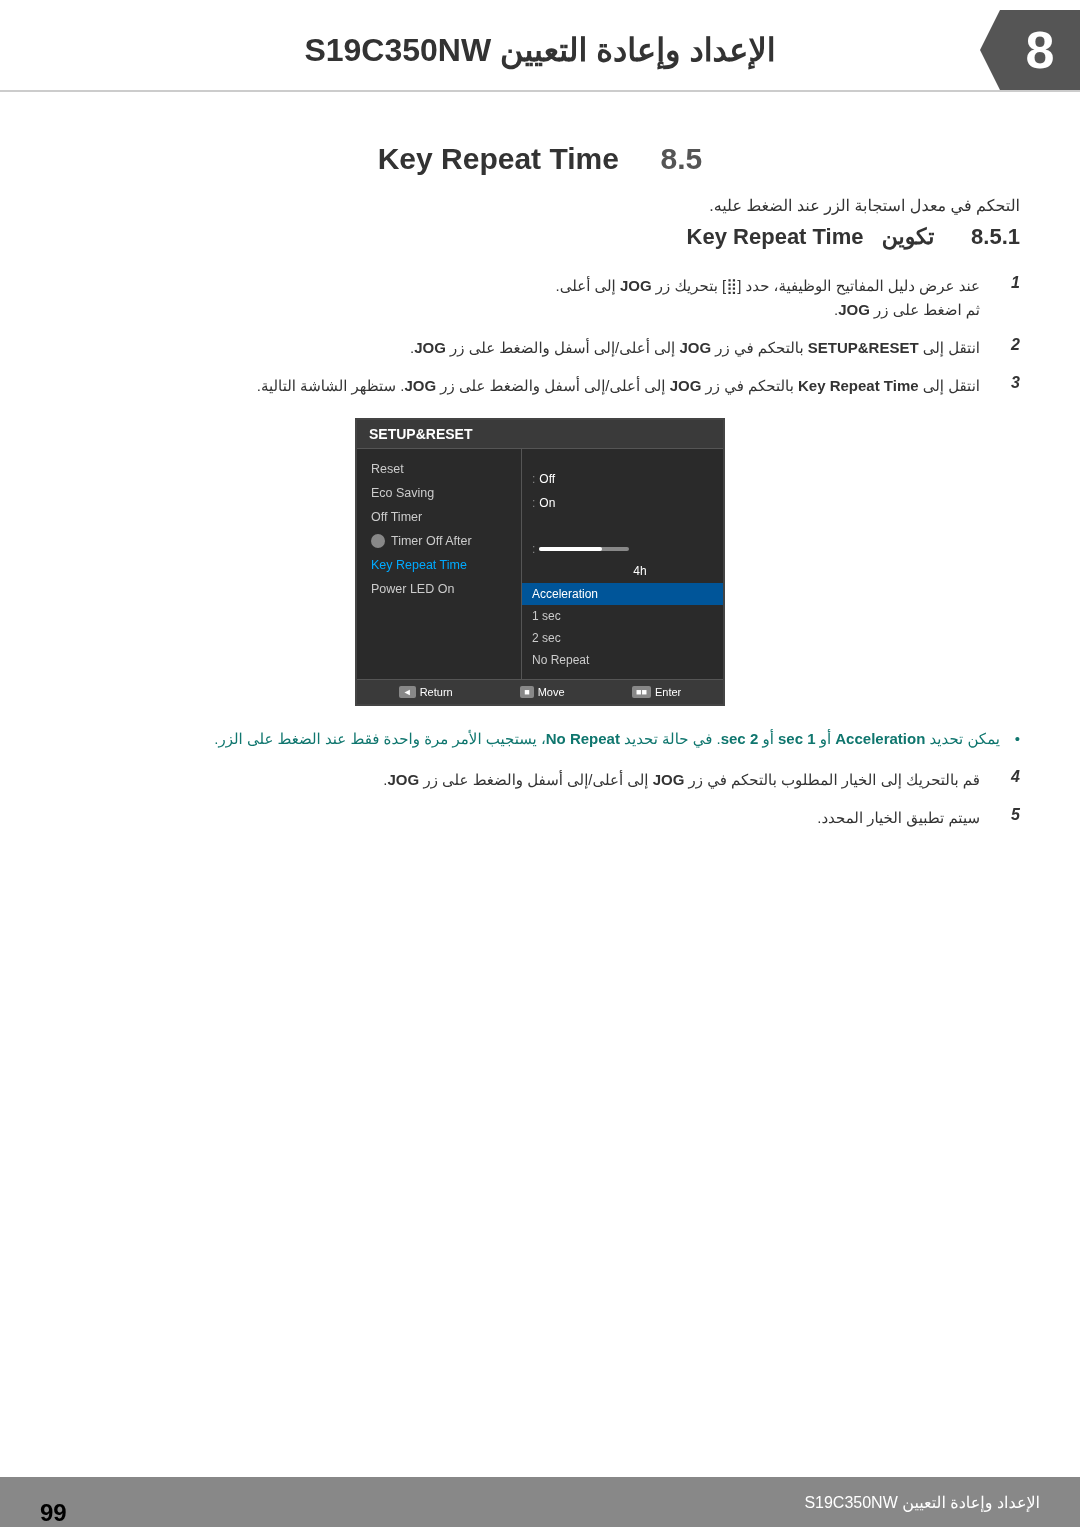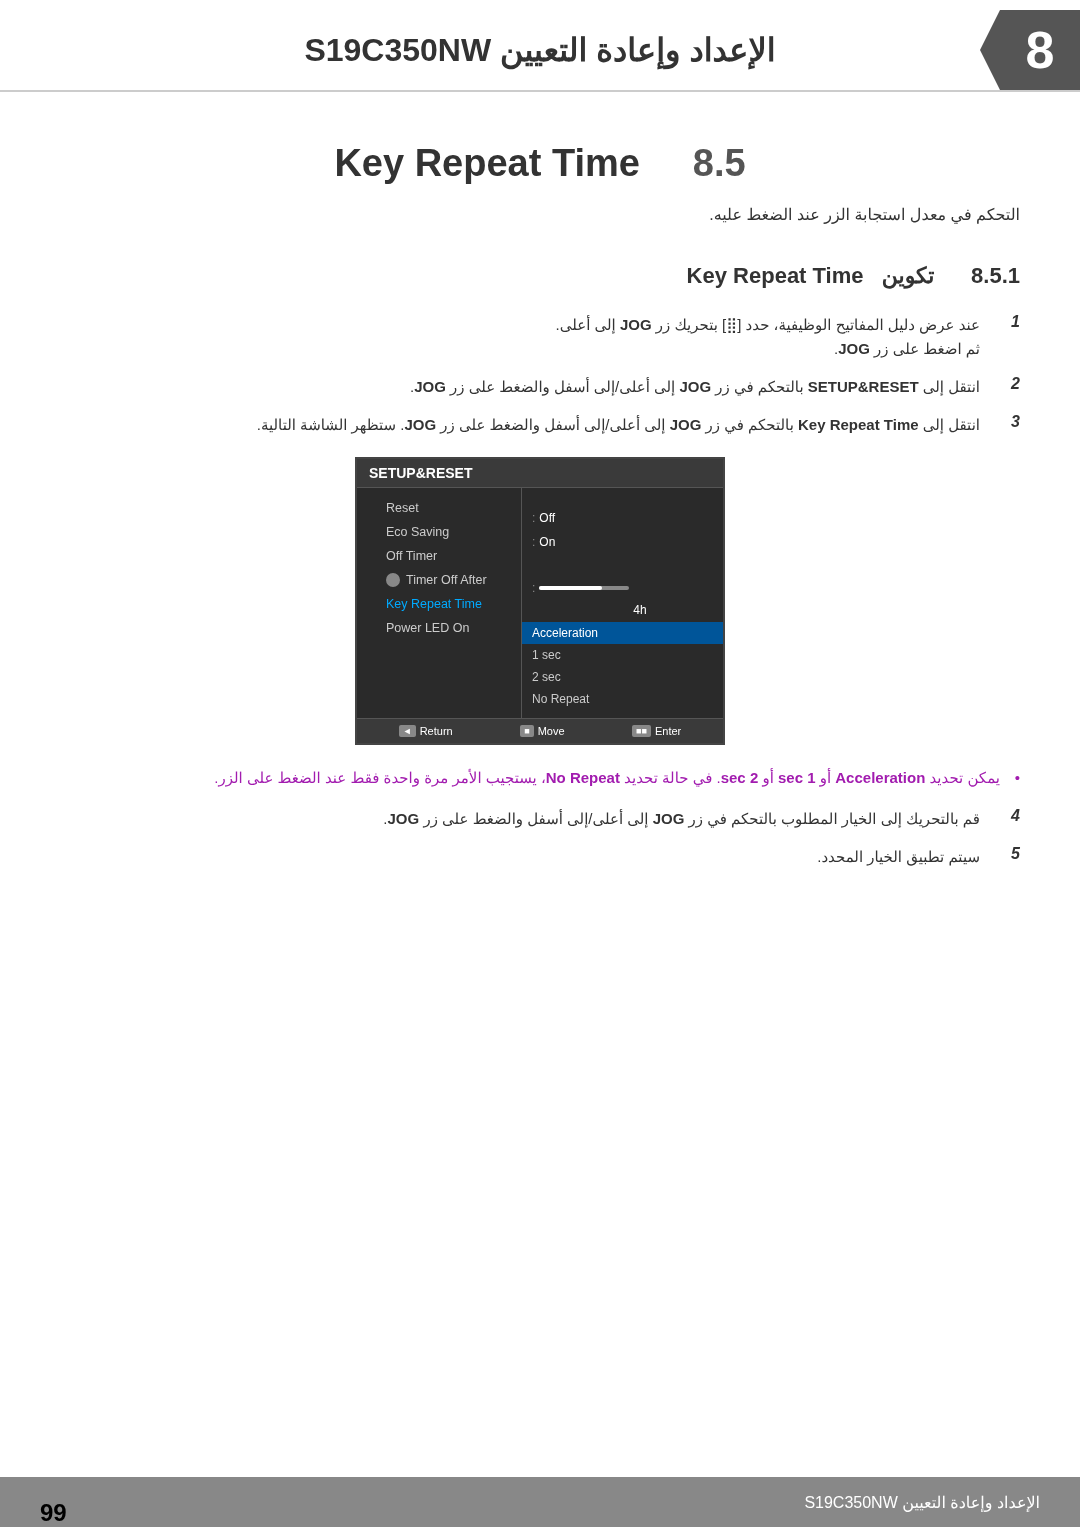--- a/index.html
+++ b/index.html
@@ -55,36 +55,36 @@
 
     
     .main-content {
       padding: 20px 60px 80px 60px;
       direction: rtl;
     }
 
     
     .section-title {
       text-align: center;
-      font-size: 38px;
+      font-size: 30px;
       font-weight: bold;
       color: #333333;
       margin: 30px 0 20px 0;
       direction: ltr;
     }
     .section-title .number {
       color: #555;
     }
 
     
     .description {
       text-align: right;
       font-size: 16px;
       color: #333;
-      margin-bottom: 39px;
+      margin-bottom: 9px;
       direction: rtl;
     }
 
     
     .subsection-title {
       font-size: 22px;
       font-weight: bold;
       color: #333;
       text-align: right;
       margin-bottom: 24px;
@@ -141,21 +141,21 @@
       font-weight: bold;
       color: #ffffff;
       border-bottom: 1px solid #555;
     }
     .screen-body {
       display: flex;
       padding: 0;
     }
     .screen-left {
       width: 165px;
-      padding: 8px 15px;
+      padding: 8px 0;
       border-right: 1px solid #555;
     }
     .screen-menu-item {
       padding: 5px 14px;
       font-size: 12.5px;
       color: #cccccc;
       cursor: default;
       display: flex;
       align-items: center;
       gap: 6px;
@@ -241,21 +241,21 @@
       font-size: 9px;
       padding: 1px 4px;
       border-radius: 2px;
     }
 
     
     .bullet-note {
       direction: rtl;
       text-align: right;
       font-size: 15px;
-      color: #a21caf;
+      color: #0f766e;
       margin: 16px 0 16px 0;
       padding-right: 20px;
       position: relative;
       line-height: 1.7;
     }
     .bullet-note::before {
       content: '•';
       position: absolute;
       right: 0;
       top: 0;

